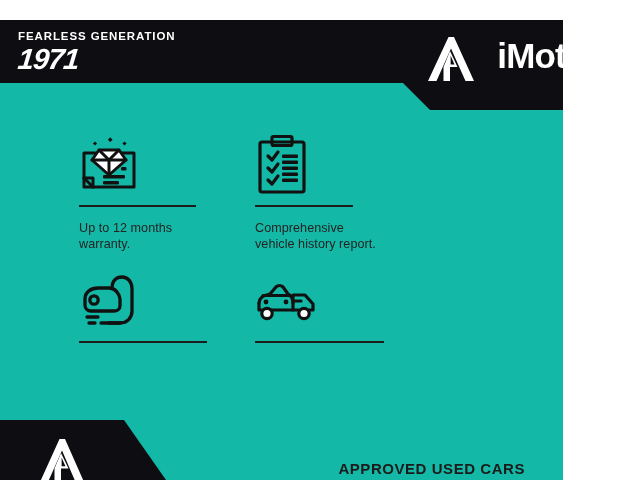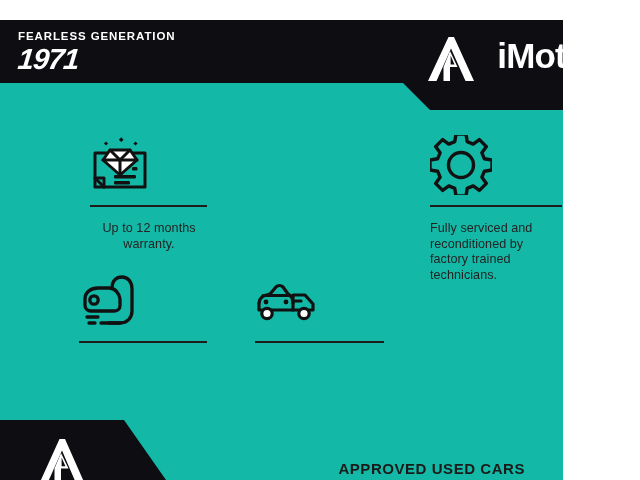--- a/index.html
+++ b/index.html
@@ -102,21 +102,21 @@
   }
   .feature-text {
     color: #232323;
     font-size: 12.6px;
     line-height: 15.5px;
     margin-top: 14px;
     letter-spacing: 0.05px;
   }
 
   
-  .f1 { left: 90px;  top: 19px;  width: 118px; text-align: center; }
+  .f1 { left: 79px;  top: 19px;  width: 118px; }
   .f2 { left: 255px; top: 19px;  width: 124px; }
   .f3 { left: 430px; top: 19px;  width: 133px; }
   
   .f4 { left: 79px;  top: 155px; width: 129px; }
   .f5 { left: 255px; top: 155px; width: 130px; }
 
   .f1 .feature-rule { width: 117px; }
   .f2 .feature-rule { width: 98px; }
   .f3 .feature-rule { width: 132px; }
   .f4 .feature-rule { width: 128px; }
@@ -195,33 +195,43 @@
             <rect x="14.5" y="7" width="3" height="3" transform="rotate(45 16 8.5)"></rect>
             <rect x="29.5" y="3" width="3.4" height="3.4" transform="rotate(45 31.2 4.7)"></rect>
             <rect x="44" y="7" width="3" height="3" transform="rotate(45 45.5 8.5)"></rect>
           </g>
         </svg>
       </div>
       <div class="feature-rule"></div>
       <div class="feature-text">Up to 12 months warranty.</div>
     </div>
 
-
-    <div class="feature f3">
-      <div class="feature-icon">
-        <svg width="62" height="60" viewBox="0 0 62 60">
-          <g fill="none" stroke="#111111" stroke-width="3.4" stroke-linejoin="round">
-            <path d="M26 4 L36 4 L37.2 11.6 L43.2 14.1 L49.4 9.6 L56.4 16.6 L51.9 22.8 L54.4 28.8 L62 30 L62 40 L54.4 41.2 L51.9 47.2 L56.4 53.4 L49.4 60.4 L43.2 55.9 L37.2 58.4 L36 66 L26 66 L24.8 58.4 L18.8 55.9 L12.6 60.4 L5.6 53.4 L10.1 47.2 L7.6 41.2 L0 40 L0 30 L7.6 28.8 L10.1 22.8 L5.6 16.6 L12.6 9.6 L18.8 14.1 L24.8 11.6 Z" transform="translate(0,-5) scale(1)"></path>
-            <circle cx="31" cy="30" r="12.5"></circle>
-          </g>
-        </svg>
-      </div>
-      <div class="feature-rule"></div>
-      <div class="feature-text">Fully serviced and reconditioned by factory trained technicians.</div>
-    </div>
+    <div class="feature f2">
+      <div class="feature-icon">
+        <svg width="54" height="62" viewBox="0 0 54 62">
+          <g fill="none" stroke="#111111" stroke-width="3.2" stroke-linejoin="round" stroke-linecap="round">
+            <rect x="5" y="8" width="44" height="50" rx="2"></rect>
+            <rect x="17" y="2.5" width="20" height="9" rx="1.5"></rect>
+            <path d="M13 22 L17 26 L23 18"></path>
+            <path d="M13 34 L17 38 L23 30"></path>
+            <path d="M13 46 L17 50 L23 42"></path>
+          </g>
+          <g fill="#111111">
+            <rect x="27" y="20.5" width="16" height="3.6" rx="1"></rect>
+            <rect x="27" y="26.5" width="16" height="3.6" rx="1"></rect>
+            <rect x="27" y="32.5" width="16" height="3.6" rx="1"></rect>
+            <rect x="27" y="38.5" width="16" height="3.6" rx="1"></rect>
+            <rect x="27" y="44.5" width="16" height="3.6" rx="1"></rect>
+          </g>
+        </svg>
+      </div>
+      <div class="feature-rule"></div>
+      <div class="feature-text">Comprehensive vehicle history report.</div>
+    </div>
+
 
     <div class="feature f4">
       <div class="feature-icon">
         <svg width="62" height="56" viewBox="0 0 62 56">
           <g fill="none" stroke="#111111" stroke-width="3.3" stroke-linejoin="round" stroke-linecap="round">
             <path d="M6 26 C6 19 12 15 19 15 L30 15 C36 15 40 20 41 26 L41 33 C41 36 38 38 35 38 L12 38 C8.5 38 6 35.5 6 32 Z"></path>
             <circle cx="15" cy="27" r="4.2"></circle>
             <path d="M33 15 C33 8 37 4 43 4 C49 4 53 9 53 16 L53 38 C53 45 48 50 41 50 L22 50"></path>
             <path d="M41 50 L30 50"></path>
             <path d="M8 44 L19 44"></path>

